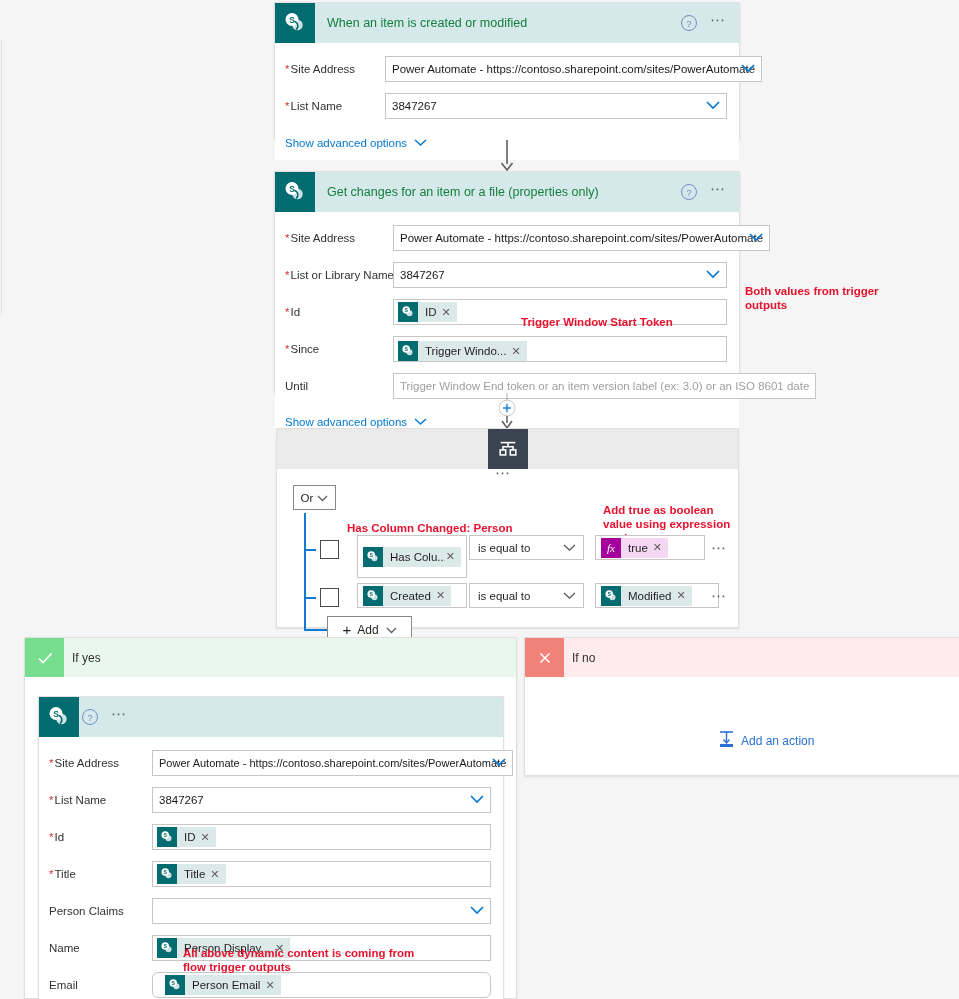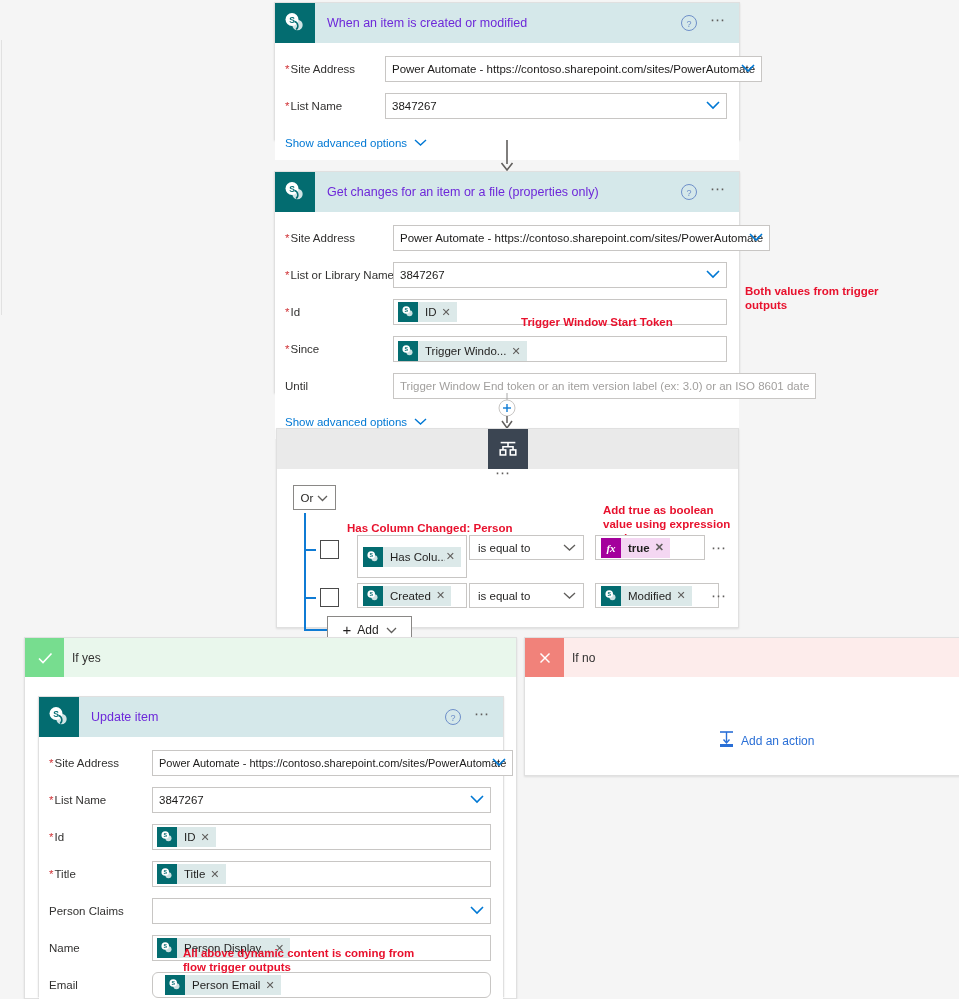--- a/index.html
+++ b/index.html
@@ -33,21 +33,21 @@
   .hdr-icon {
     width: 40px; height: 40px; flex: 0 0 40px;
     display: flex; align-items: center; justify-content: center;
     background: #036c70;
   }
   .hdr-icon.cond-icon { background: #3b4552; }
   .hdr-title {
     flex: 1 1 auto;
     padding-left: 12px;
     font-size: 12.5px;
-    color: #6d28d9;
+    color: #15803d;
     white-space: nowrap;
     overflow: hidden;
   }
   .hdr-help { width: 22px; height: 22px; margin-right: 6px; flex: 0 0 auto; }
   .hdr-ellipsis {
     flex: 0 0 auto;
     margin-right: 12px; margin-left: 4px;
     color: #605e5c; font-size: 15px; letter-spacing: 2px;
     line-height: 8px; padding-bottom: 6px;
   }
@@ -443,21 +443,21 @@
         </span>
       </div>
       <div class="opbox" style="left:192px; top:66px; width:115px; height:25px;">
         <span>is equal to</span>
         <span class="chev">
           <svg width="13" height="8" viewBox="0 0 13 8">
               <path d="M1 1 L6.5 6 L12 1" stroke="#605e5c" stroke-width="1.3" fill="none"></path>
             </svg>
         </span>
       </div>
-      <div class="rowbox" style="left:318px; top:66px; width:110px; height:25px;font-weight:bold;">
+      <div class="rowbox" style="left:318px; top:66px; width:110px; height:25px;">
         <span class="chip expr">
           <span class="chip-ico fx">
             <svg width="16" height="16" viewBox="0 0 16 16">
               <text x="8" y="12" font-family="Liberation Serif, serif" font-size="11" font-style="italic" fill="#ffffff" text-anchor="middle">fx</text>
             </svg>
           </span>
           <span class="chip-txt">true</span>
           <span class="chip-x">✕</span>
         </span>
       </div>
@@ -525,21 +525,20 @@
     <div class="card" style="left:13px; top:58px; width:466px; height:301px;">
       <div class="card-header">
         <div class="hdr-icon">
           <svg width="24" height="24" viewBox="0 0 24 24">
             <circle cx="9" cy="8.5" r="6.5" fill="#ffffff"></circle>
             <circle cx="14.5" cy="14" r="5.2" fill="#ffffff" opacity="0.82"></circle>
             <text x="9" y="12" font-family="Liberation Sans, sans-serif" font-size="8.5" font-weight="bold" fill="#036c70" text-anchor="middle">S</text>
             <path d="M11.5 10.5 a4.5 4.5 0 0 1 1.5 8" stroke="#036c70" stroke-width="1.5" fill="none"></path>
           </svg>
         </div>
-        <div class="hdr-title">Update item</div>
         <div class="hdr-help">
           <svg width="22" height="22" viewBox="0 0 22 22">
             <circle cx="11" cy="11" r="7.5" fill="none" stroke="#6e8fc9" stroke-width="1"></circle>
             <text x="11" y="14.5" font-family="Liberation Sans, sans-serif" font-size="9" fill="#6e8fc9" text-anchor="middle">?</text>
           </svg>
         </div>
         <div class="hdr-ellipsis">⋯</div>
       </div>
       <div class="card-body" style="padding-top:11px;">
 

